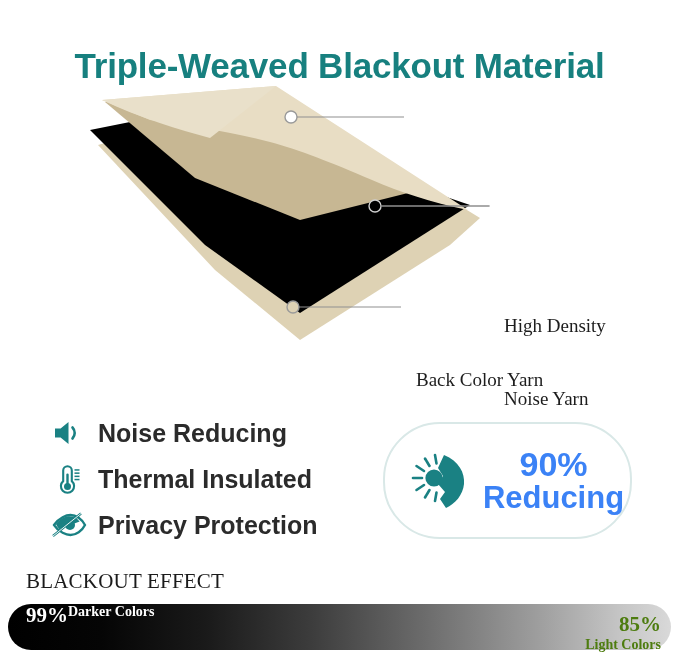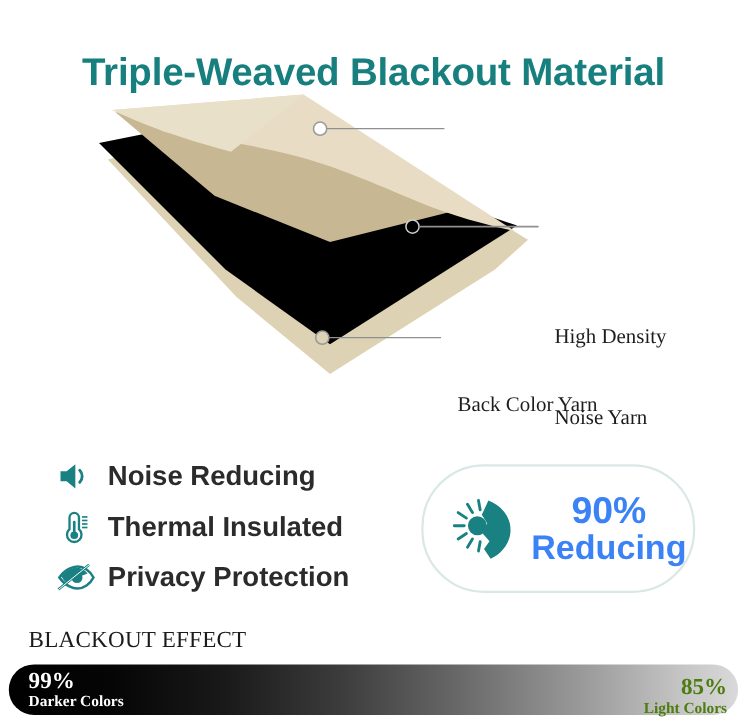--- a/index.html
+++ b/index.html
@@ -29,22 +29,22 @@
 
   .lbl{
     position:absolute;
     font-family:"Liberation Serif", serif;
     font-size:19px;
     color:#1d1d1d;
     white-space:pre;
     line-height:1.28;
   }
   .lbl-front{left:419px;top:106px;}
-  .lbl-high{left:504px;top:176px;}
-  .lbl-back{left:416px;top:287px;}
+  .lbl-high{left:504px;top:195px;}
+  .lbl-back{left:416px;top:298px;}
 
   
   .features{position:absolute;left:48px;top:410px;width:330px;}
   .feature{
     display:flex;align-items:center;
     height:46px;
   }
   .feature .ficon{
     width:42px;height:34px;display:flex;align-items:center;justify-content:center;
     flex:0 0 42px;
@@ -81,21 +81,21 @@
   }
   .bar{
     position:absolute;left:8px;top:604px;
     width:663px;height:46px;
     border-radius:23px;
     background:linear-gradient(to right,#000000 0%,#050505 14%,#1a1a1a 30%,#3d3d3d 46%,#6f6f6f 64%,#9e9e9e 80%,#c4c4c4 92%,#d9d9d9 100%);
     overflow:hidden;
   }
   .bar-left{
     position:absolute;left:26px;top:604px;height:46px;
-    display:flex;flex-direction:column;justify-content:center;
+    display:flex;justify-content:center;
     color:#ffffff;font-family:"Liberation Serif", serif;
   }
   .bar-right{
     position:absolute;right:18px;top:604px;height:58px;
     display:flex;flex-direction:column;justify-content:center;align-items:flex-end;
     color:#4d7c0f;font-family:"Liberation Serif", serif;
   }
   .bar-pct{font-size:21px;font-weight:bold;line-height:1.12;}
   .bar-cap{font-size:14px;font-weight:bold;line-height:1.12;}
 </style>

